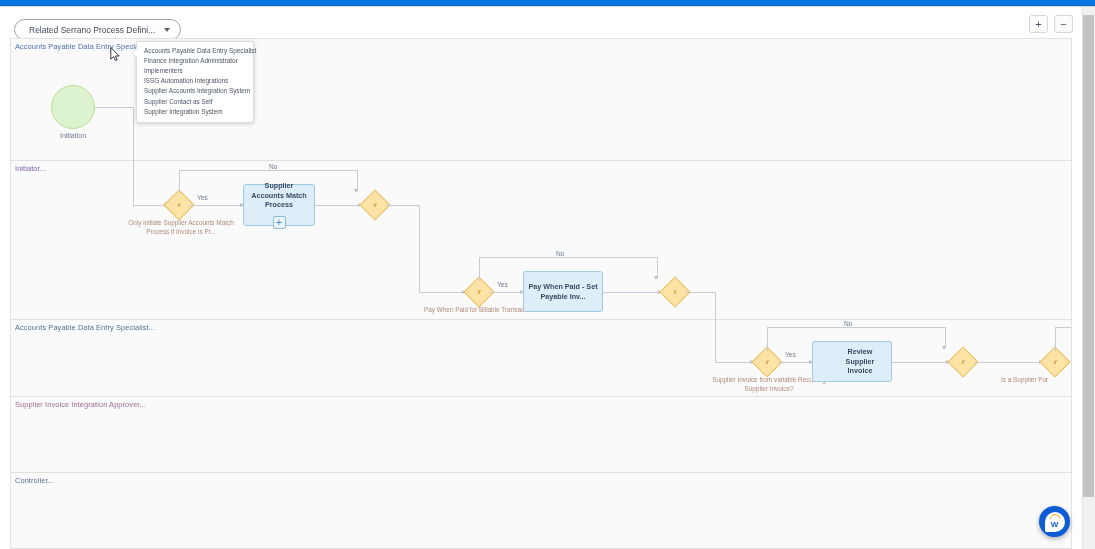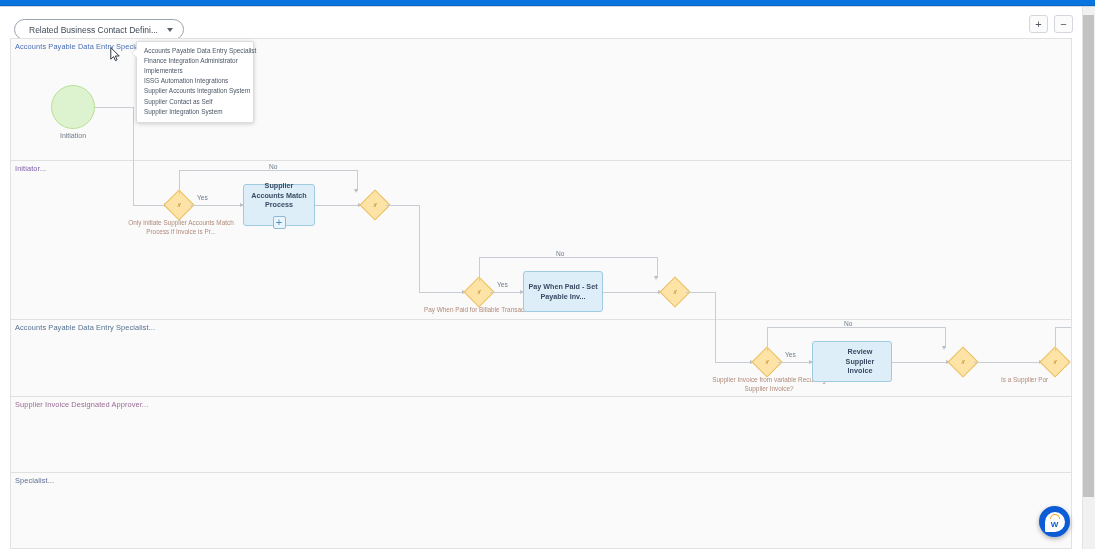--- a/index.html
+++ b/index.html
@@ -197,21 +197,21 @@
 </head>
 <body>
 
 <div id="app">
 
   <div class="top-bar"></div>
   <div class="top-bar-shadow"></div>
 
   <div class="toolbar">
     <div class="related-bpd-btn">
-      <span>Related Business Contact Defini...</span>
+      <span>Related Serrano Process Defini...</span>
       <span class="caret-down"></span>
     </div>
 
     <div class="zoom-btns">
       <div class="zbtn">+</div>
       <div class="zbtn">−</div>
     </div>
   </div>
 
   <div class="canvas">
@@ -219,24 +219,24 @@
     <div class="lane" style="top:0;height:121px;">
       <div class="lane-hdr lt-a">Accounts Payable Data Entry Specialist...</div>
     </div>
     <div class="lane" style="top:121px;height:86px;">
       <div class="lane-hdr lt-b">Initiator...</div>
     </div>
     <div class="lane" style="top:280px;height:77px;">
       <div class="lane-hdr lt-d">Accounts Payable Data Entry Specialist...</div>
     </div>
     <div class="lane" style="top:357px;height:76px;">
-      <div class="lane-hdr lt-e">Supplier Invoice Designated Approver...</div>
+      <div class="lane-hdr lt-e">Supplier Invoice Integration Approver...</div>
     </div>
     <div class="lane" style="top:433px;height:78px;">
-      <div class="lane-hdr lt-f">Specialist...</div>
+      <div class="lane-hdr lt-f">Controller...</div>
     </div>
 
     <div class="node" style="left:40px;top:46px;">
       <div class="start-circle"></div>
       <div class="start-label">Initiation</div>
     </div>
 
     <div class="conn h" style="left:84px;top:68px;width:38px;"></div>
     <div class="conn v" style="left:122px;top:68px;height:98px;"></div>
     <div class="conn h" style="left:122px;top:166px;width:33px;"></div>

